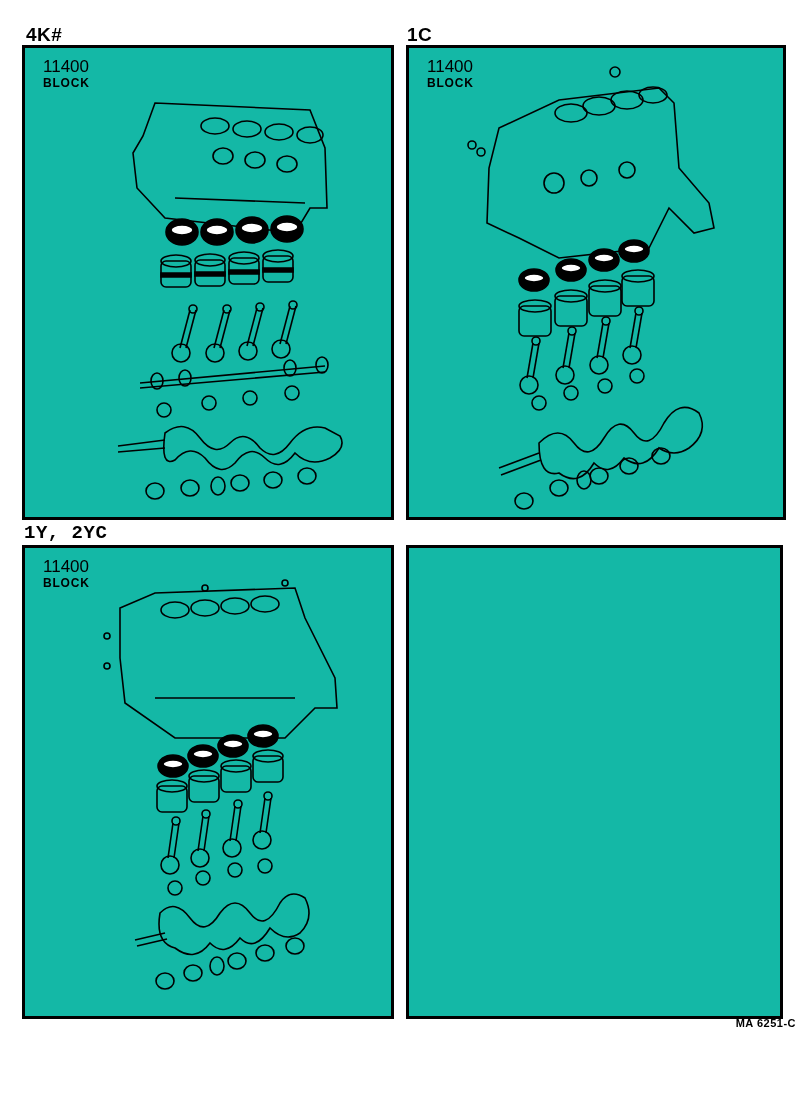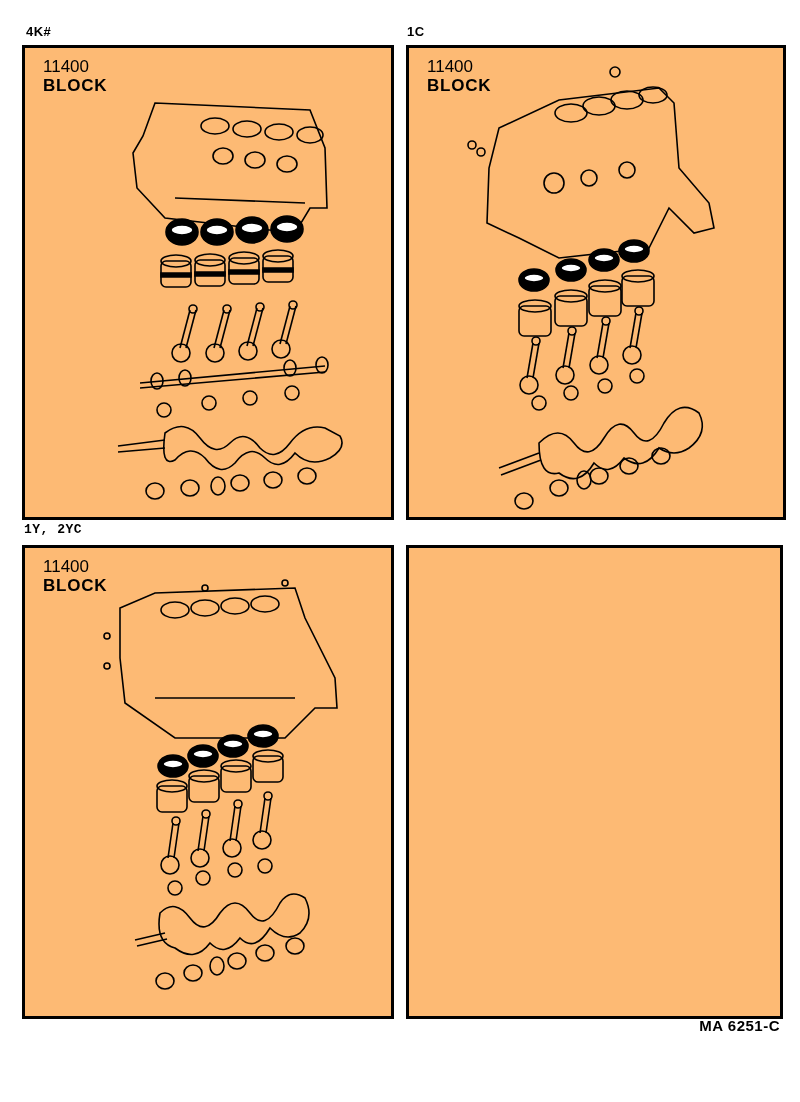--- a/index.html
+++ b/index.html
@@ -1,21 +1,21 @@
 <!DOCTYPE html>
 <html><head>
 <meta charset="utf-8">
 <style>
   html,body{margin:0;padding:0;background:#fff;}
   body{width:800px;height:1102px;position:relative;overflow:hidden;font-family:"Liberation Sans",sans-serif;color:#000;}
-  .label{position:absolute;font-weight:bold;font-size:13px;letter-spacing:0.5px;}
-  .panel{position:absolute;border:3px solid #000;box-sizing:border-box;background:#fdba74;}
+  .label{position:absolute;font-weight:bold;font-size:19px;letter-spacing:0.5px;}
+  .panel{position:absolute;border:3px solid #000;box-sizing:border-box;background:#14b8a6;}
   .pno{position:absolute;left:18px;top:10px;font-size:17px;line-height:17px;font-weight:normal;}
-  .pname{position:absolute;left:18px;top:28px;font-size:17px;font-weight:bold;letter-spacing:0.8px;}
-  .footer{position:absolute;right:20px;top:1017px;font-size:15px;font-weight:bold;letter-spacing:0.5px;}
+  .pname{position:absolute;left:18px;top:28px;font-size:12px;font-weight:bold;letter-spacing:0.8px;}
+  .footer{position:absolute;right:4px;top:1017px;font-size:11px;font-weight:bold;letter-spacing:0.5px;}
   svg{position:absolute;}
   svg *{fill:none;stroke:#000;stroke-width:1.6;}
   svg .solid{fill:#000;}
   svg .w{fill:#fff;}
 </style>
 </head>
 <body>
 
 <div class="label" style="left:26px;top:24px;">4K#</div>
 <div class="label" style="left:407px;top:24px;text-align:right;">1C</div>

